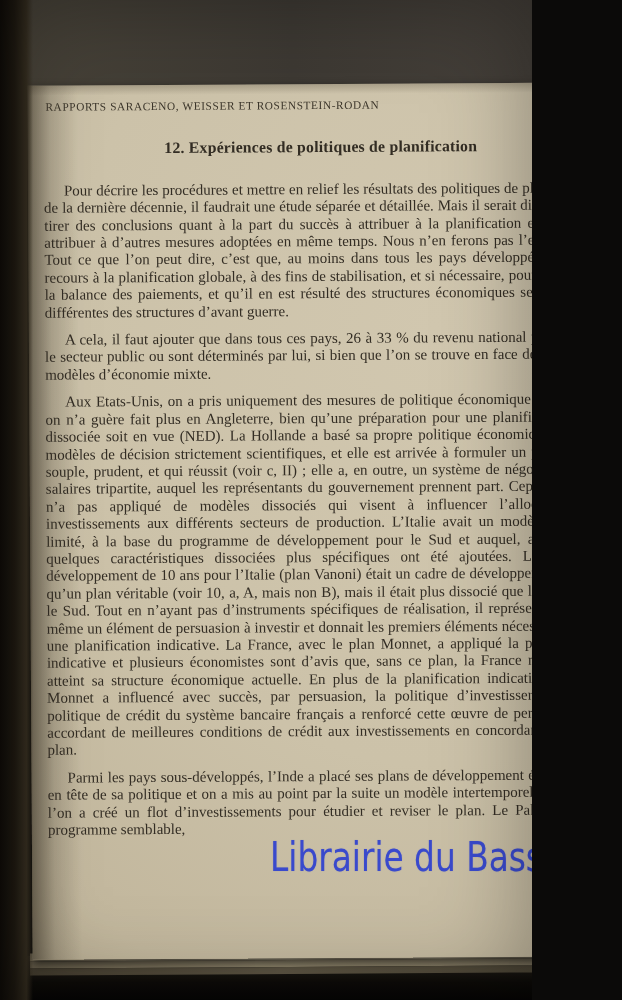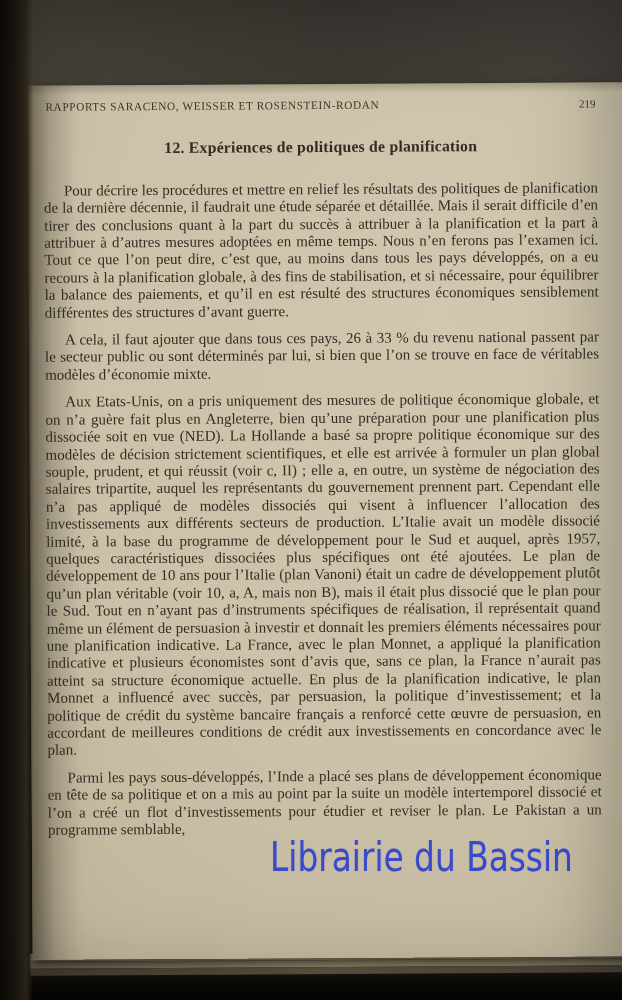--- a/index.html
+++ b/index.html
@@ -1,21 +1,21 @@
 <!DOCTYPE html>
 <html lang="fr"><head>
 <meta charset="utf-8">
 <style>
   * { box-sizing: border-box; }
   html, body { margin: 0; padding: 0; }
   body { background: #0b0a09; }
 
   .photo {
     position: relative;
-    width: 622px;
+    width: 532px;
     height: 1000px;
     overflow: hidden;
     background: #181510;
     font-family: "Liberation Serif", "DejaVu Serif", serif;
   }
 
   .backdrop-top {
     position: absolute; left: 0; top: 0; width: 100%; height: 90px;
     background: linear-gradient(90deg, #474238, #3d3933 55%, #45403a);
   }

